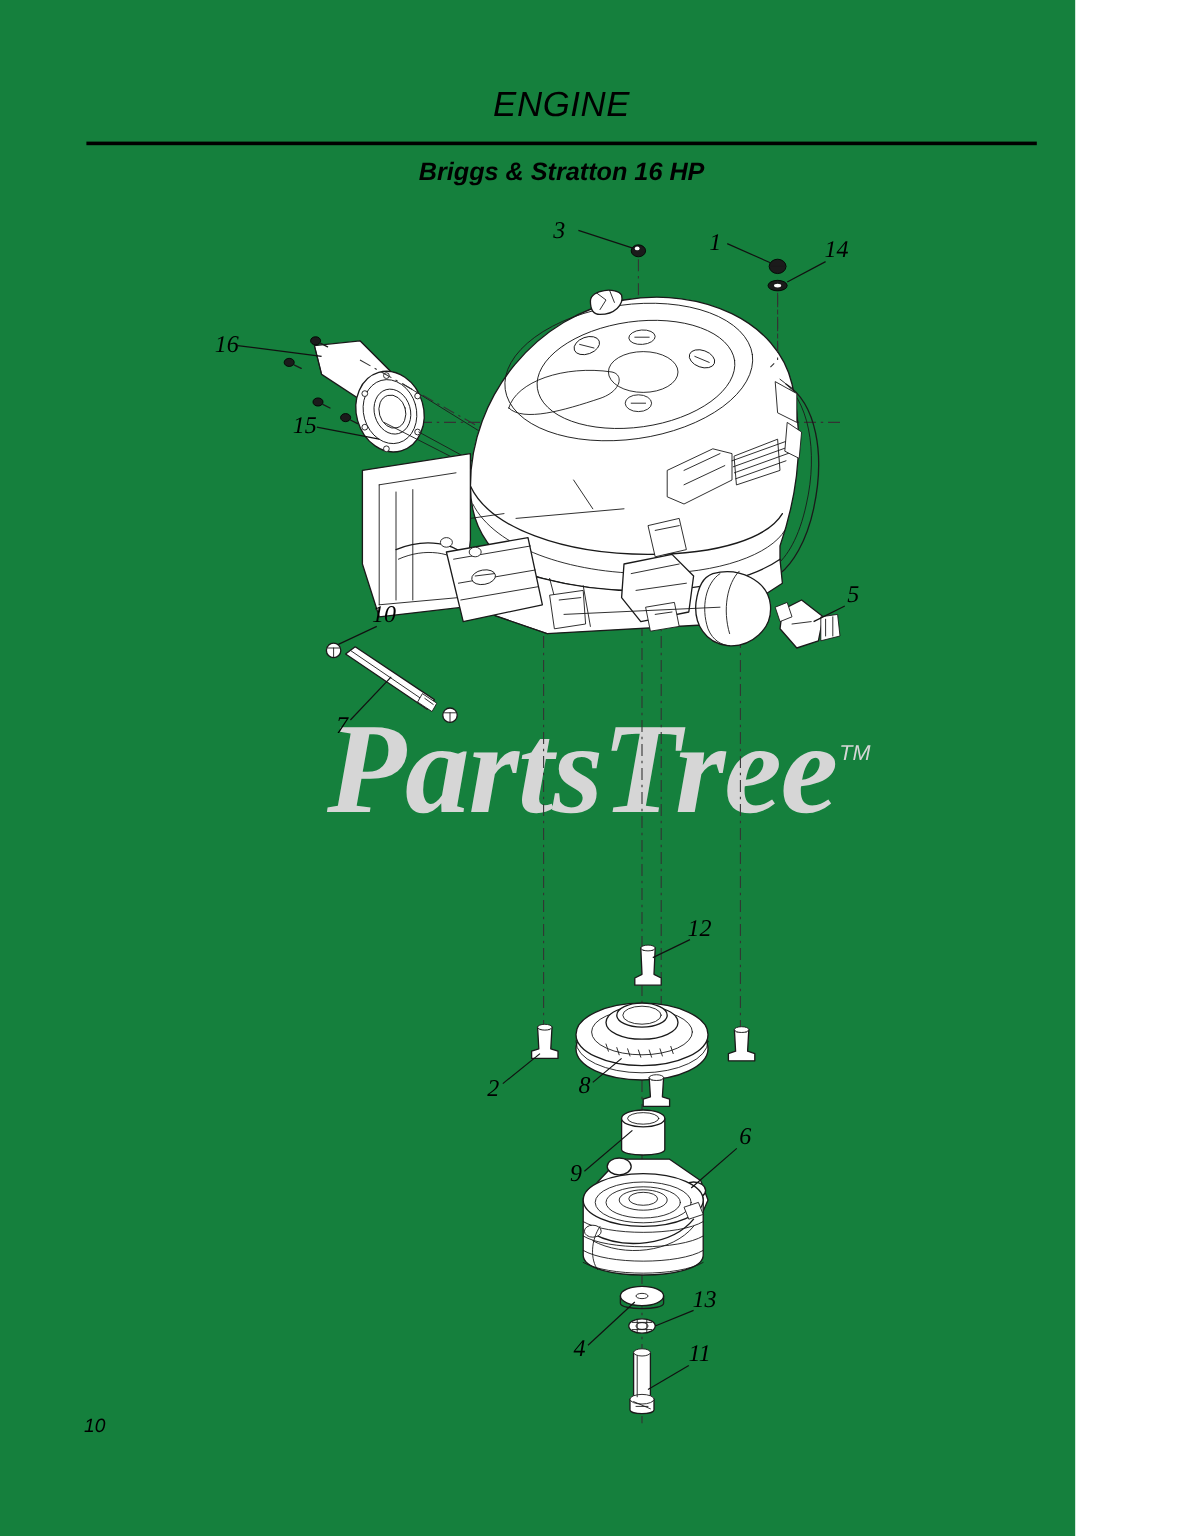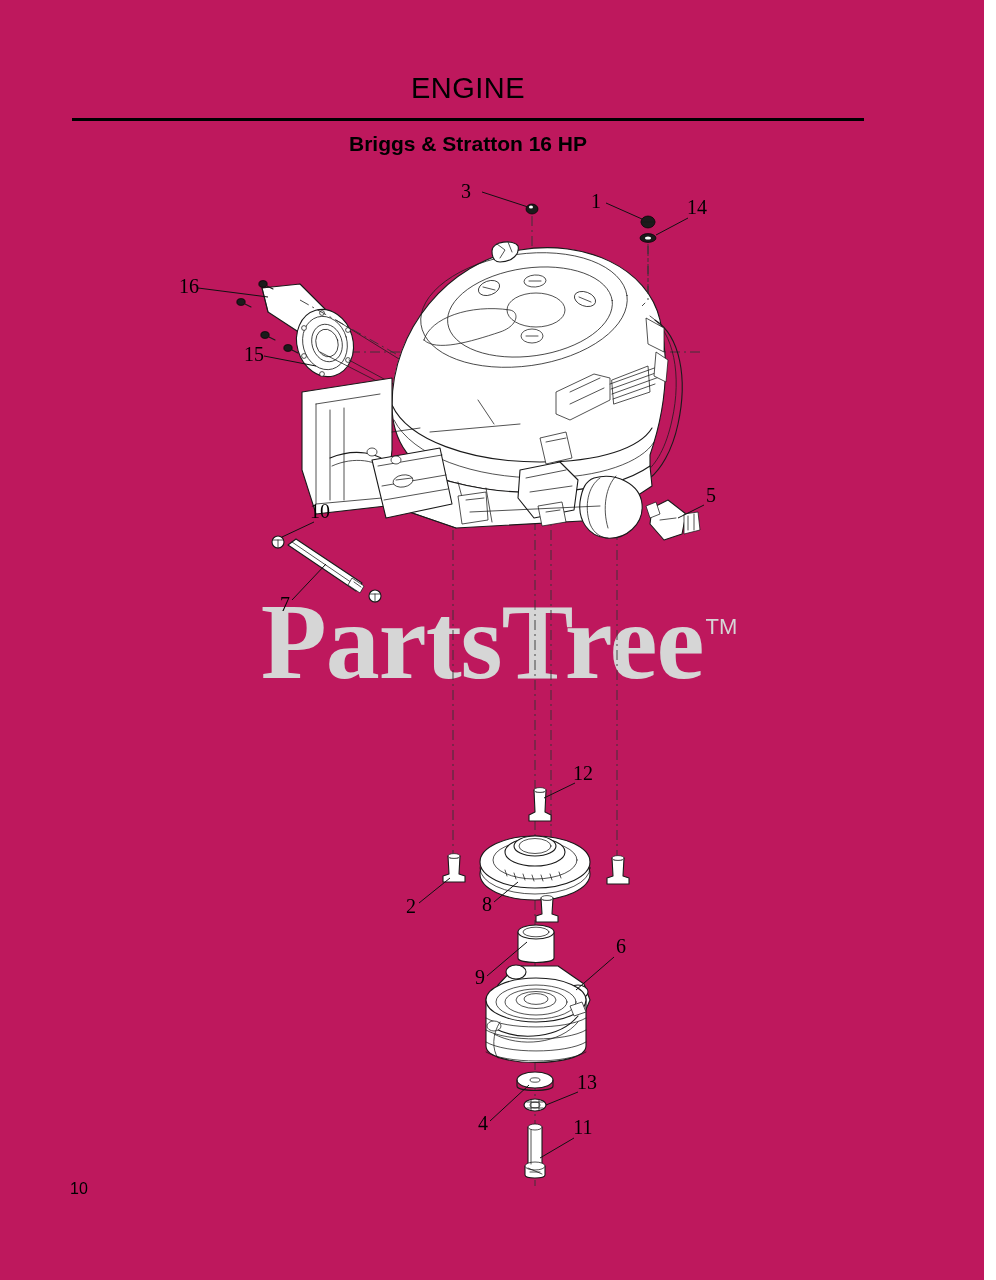--- a/index.html
+++ b/index.html
@@ -7,24 +7,25 @@
     margin: 0;
     padding: 0;
     background: #ffffff;
   }
   body {
     font-family: "Liberation Sans", sans-serif;
     color: #000000;
   }
   #page {
     position: relative;
-    width: 984px;
+    width: 896px;
     height: 1280px;
-    background: #be185d;
+    background: #15803d;
     overflow: hidden;
+    font-style: italic;
   }
   
   #header-block {
     position: absolute;
     left: 72px;
     top: 70px;
     width: 792px;
   }
   #page-title {
     text-align: center;
@@ -63,21 +64,21 @@
   #watermark .wm-text {
     font-family: "Liberation Serif", serif;
     font-size: 108px;
     font-weight: bold;
     color: #d6d6d6;
     letter-spacing: -1px;
     line-height: 1;
   }
   #watermark .wm-tm {
     font-family: "Liberation Sans", sans-serif;
-    font-size: 22px;
+    font-size: 18px;
     font-weight: normal;
     color: #d6d6d6;
     vertical-align: super;
     position: relative;
     top: -38px;
     left: 2px;
   }
   
   #diagram-svg {
     position: absolute;

